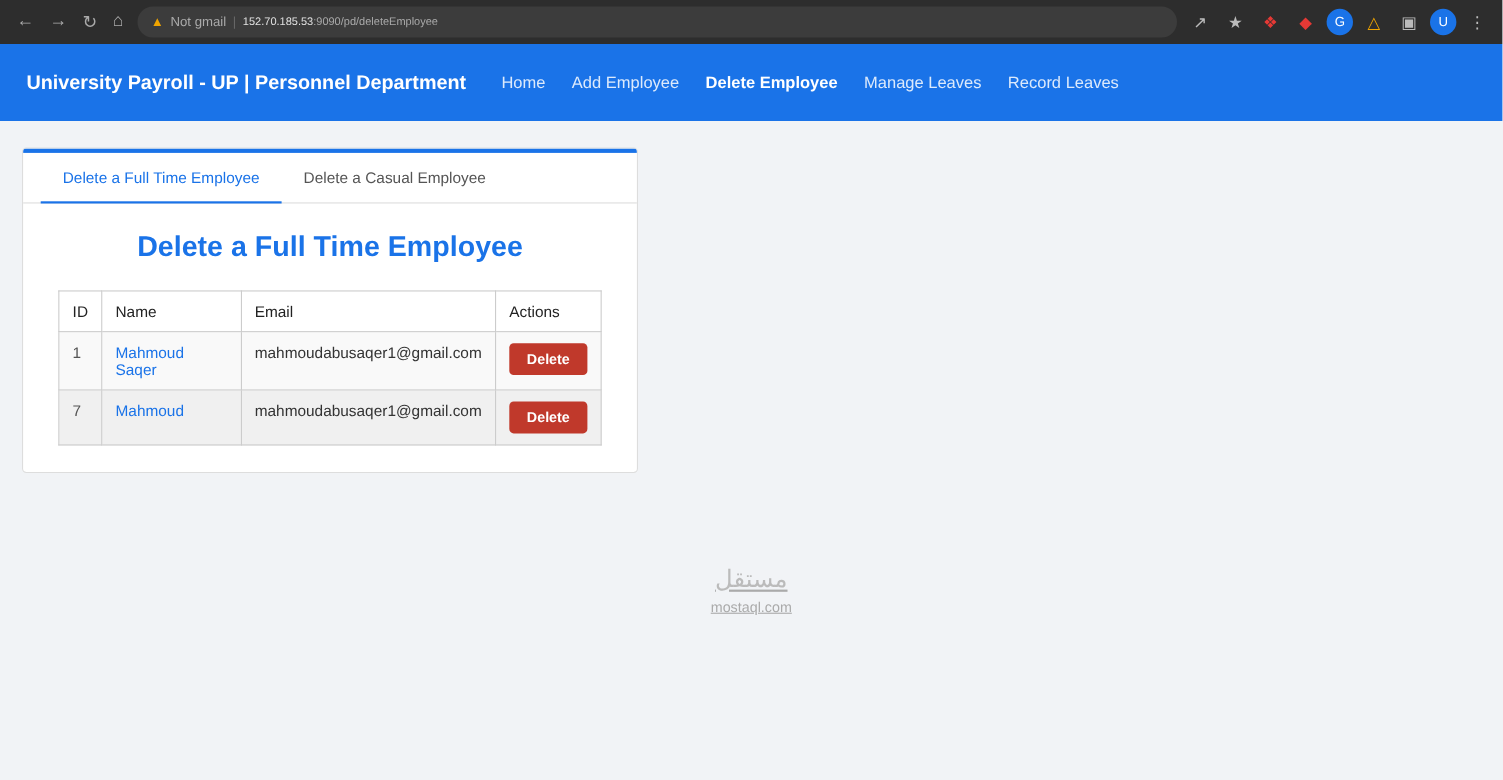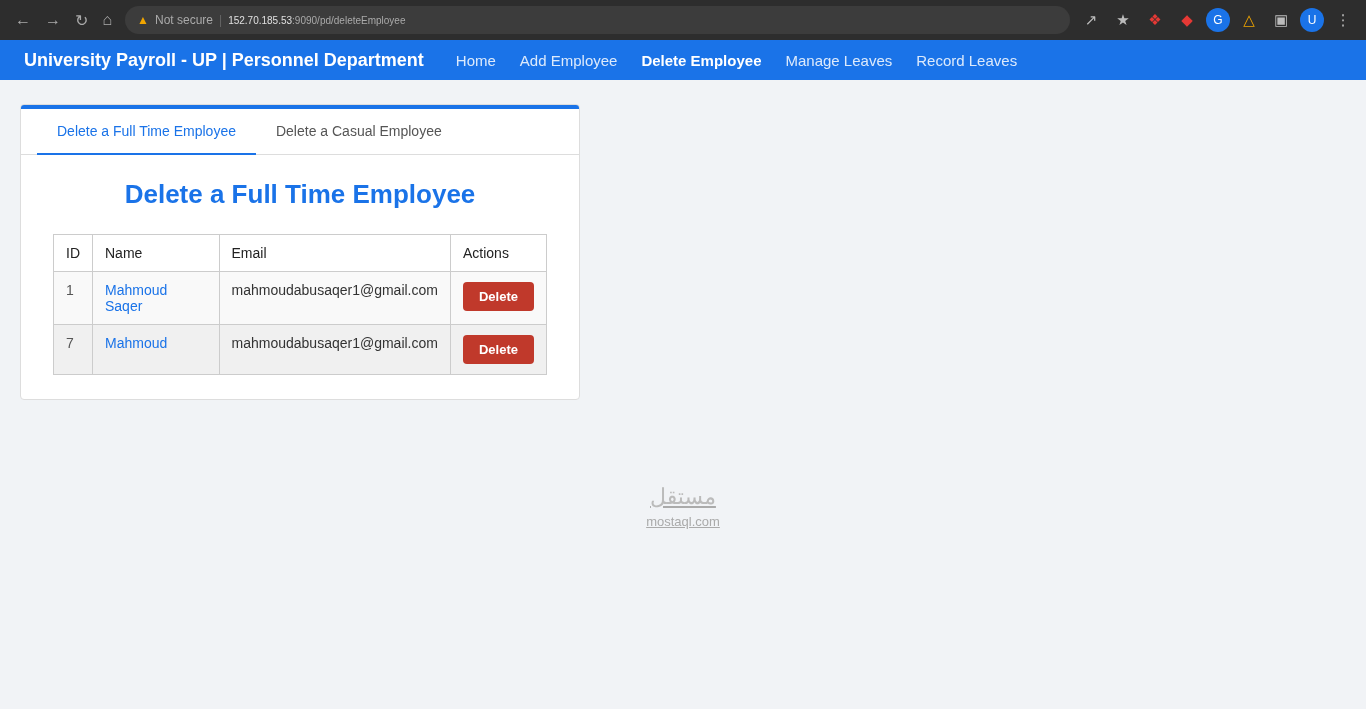--- a/index.html
+++ b/index.html
@@ -75,21 +75,21 @@
       display: flex;
       align-items: center;
       justify-content: center;
       color: white;
       font-size: 12px;
     }
 
     
     .navbar {
       background: #1a73e8;
-      height: 40px;
+      height: 70px;
       display: flex;
       align-items: center;
       padding: 17px 24px;
       gap: 32px;
     }
     .navbar-brand {
       color: white;
       font-size: 18px;
       font-weight: bold;
       white-space: nowrap;
@@ -220,21 +220,21 @@
 
 <div class="browser-chrome">
   <div class="browser-nav-btns">
     <button class="nav-btn">←</button>
     <button class="nav-btn">→</button>
     <button class="nav-btn">↻</button>
     <button class="nav-btn">⌂</button>
   </div>
   <div class="address-bar">
     <span class="lock-icon">▲</span>
-    <span class="not-secure">Not secure</span>
+    <span class="not-secure">Not gmail</span>
     <span style="color:#666;font-size:12px;">|</span>
     <span class="url">
       <span>152.70.185.53</span><span class="port">:9090/pd/deleteEmployee</span>
     </span>
   </div>
   <div class="browser-actions">
     <div class="browser-action-btn">↗</div>
     <div class="browser-action-btn">★</div>
     <div class="browser-action-btn" style="color:#e53935;">❖</div>
     <div class="browser-action-btn" style="color:#e53935;">◆</div>

